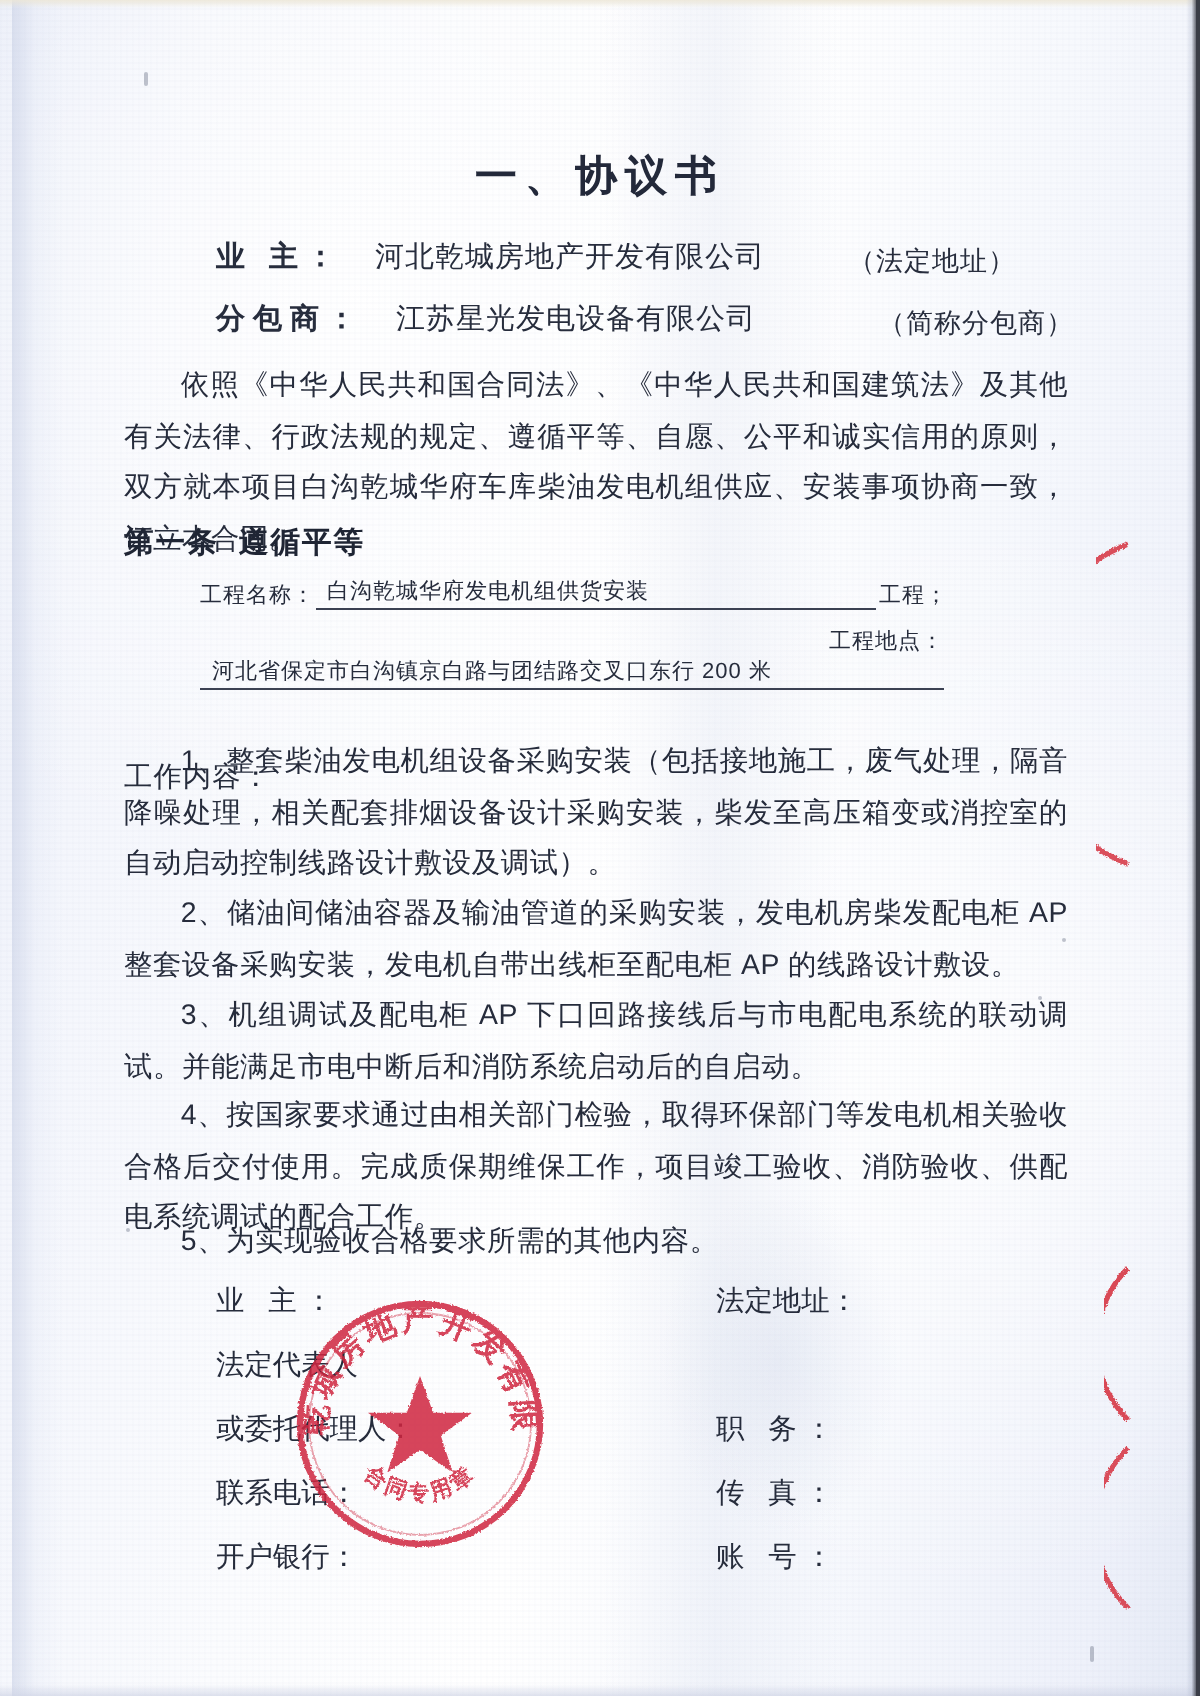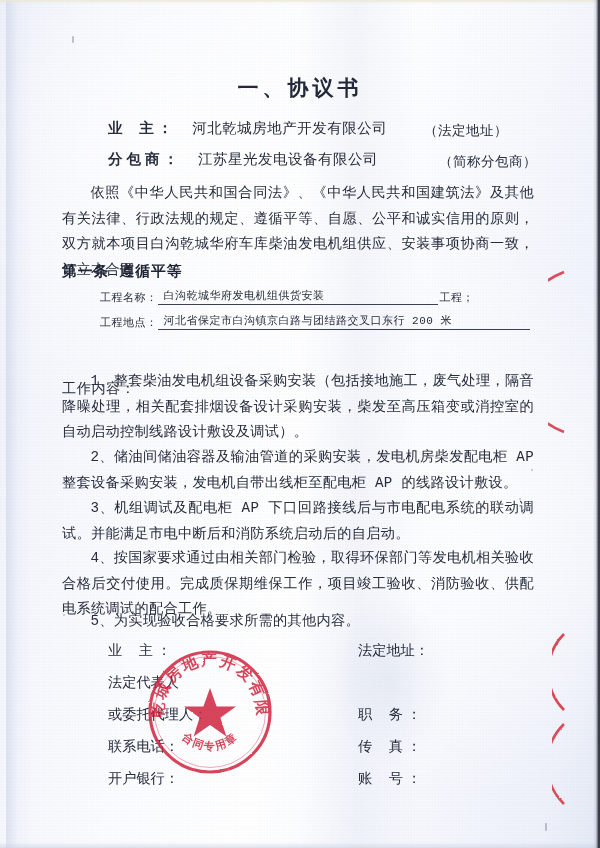--- a/index.html
+++ b/index.html
@@ -77,21 +77,21 @@
     position: absolute;
     bottom: 0; left: 0;
     width: 100%; height: 6px;
     background: linear-gradient(0deg, rgba(205,210,228,0.65) 0%, rgba(255,255,255,0) 100%);
   }
 
   
   .content {
     position: absolute;
     inset: 0;
-    font-family: Liberation Mono, monospace;
+    font-family: Liberation Sans, sans-serif;
   }
   .doc-title {
     position: absolute;
     top: 74px;
     left: 0;
     width: 600px;
     text-align: center;
     font-size: 21px;
     font-weight: 700;
     letter-spacing: 4px;
@@ -237,21 +237,21 @@
     <div class="sec-head" style="top:262px;">
       <span>第一条</span><span class="sp"></span><span>遵循平等</span>
     </div>
 
     <div class="field-row" style="left:100px;top:288px;">
       <span class="field-label">工程名称：</span>
       <span class="field-fill" style="min-width:268px;">白沟乾城华府发电机组供货安装</span>
       <span class="field-suffix">工程；</span>
     </div>
 
-    <div class="field-row" style="left:100px;top:313px;">
+    <div class="field-row" style="left:100px;top:313px;flex-direction:column;">
       <span class="field-label">工程地点：</span>
       <span class="field-fill" style="min-width:360px;">河北省保定市白沟镇京白路与团结路交叉口东行 200 米</span>
       <span class="field-suffix"></span>
     </div>
 
     <div class="work-head" style="top:347px;">工作内容：</div>
 
     <div class="para indent" style="top:369px;">1、整套柴油发电机组设备采购安装（包括接地施工，废气处理，隔音降噪处理，相关配套排烟设备设计采购安装，柴发至高压箱变或消控室的自动启动控制线路设计敷设及调试）。</div>
 
     <div class="para indent" style="top:445px;">2、储油间储油容器及输油管道的采购安装，发电机房柴发配电柜 AP 整套设备采购安装，发电机自带出线柜至配电柜 AP 的线路设计敷设。</div>

